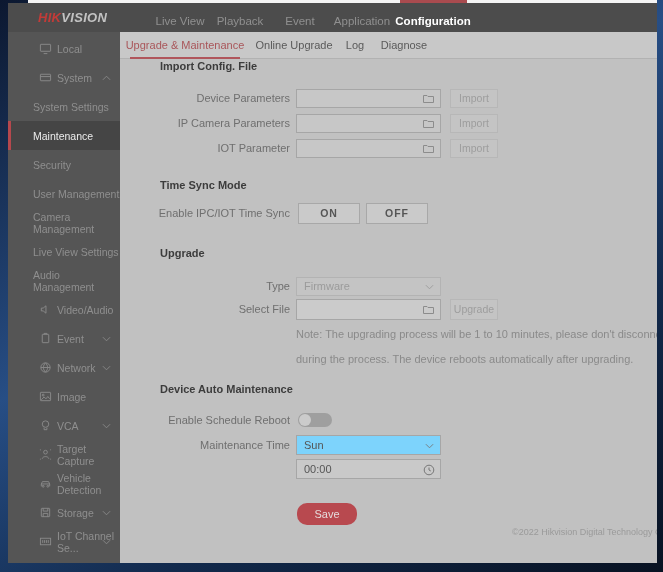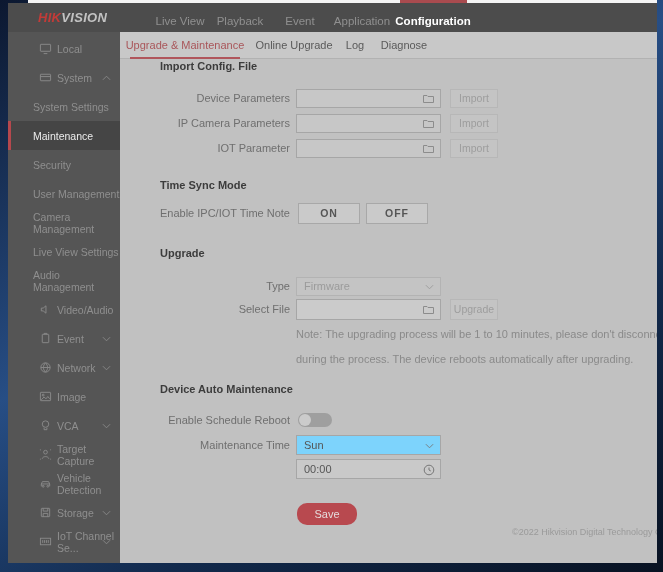--- a/index.html
+++ b/index.html
@@ -283,21 +283,21 @@
     <div class="fileinput" style="top:107px">
       <span class="folder">
           <svg width="13" height="11" viewBox="0 0 13 11" fill="none" stroke="#8c8c8c">
             <path d="M1.5 9.5v-7h3.5l1 1h5.5v6z"></path>
           </svg>
         </span>
     </div>
     <div class="btn-gray" style="top:107px">Import</div>
 
     <div class="sec-title" style="top:147px">Time Sync Mode</div>
-    <div class="fieldlabel" style="top:171px;line-height:21px">Enable IPC/IOT Time Note</div>
+    <div class="fieldlabel" style="top:171px;line-height:21px">Enable IPC/IOT Time Sync</div>
     <div class="btn-onoff" style="top:171px;left:178px">ON</div>
     <div class="btn-onoff" style="top:171px;left:246px">OFF</div>
 
     <div class="sec-title" style="top:215px">Upgrade</div>
 
     <div class="fieldlabel" style="top:245px;line-height:19px">Type</div>
     <div class="selectbox disabled" style="top:245px">
       <span>Firmware</span>
       <span class="chev">
           <svg width="9" height="6" viewBox="0 0 10 6" fill="none" stroke="#9b9b9b">

